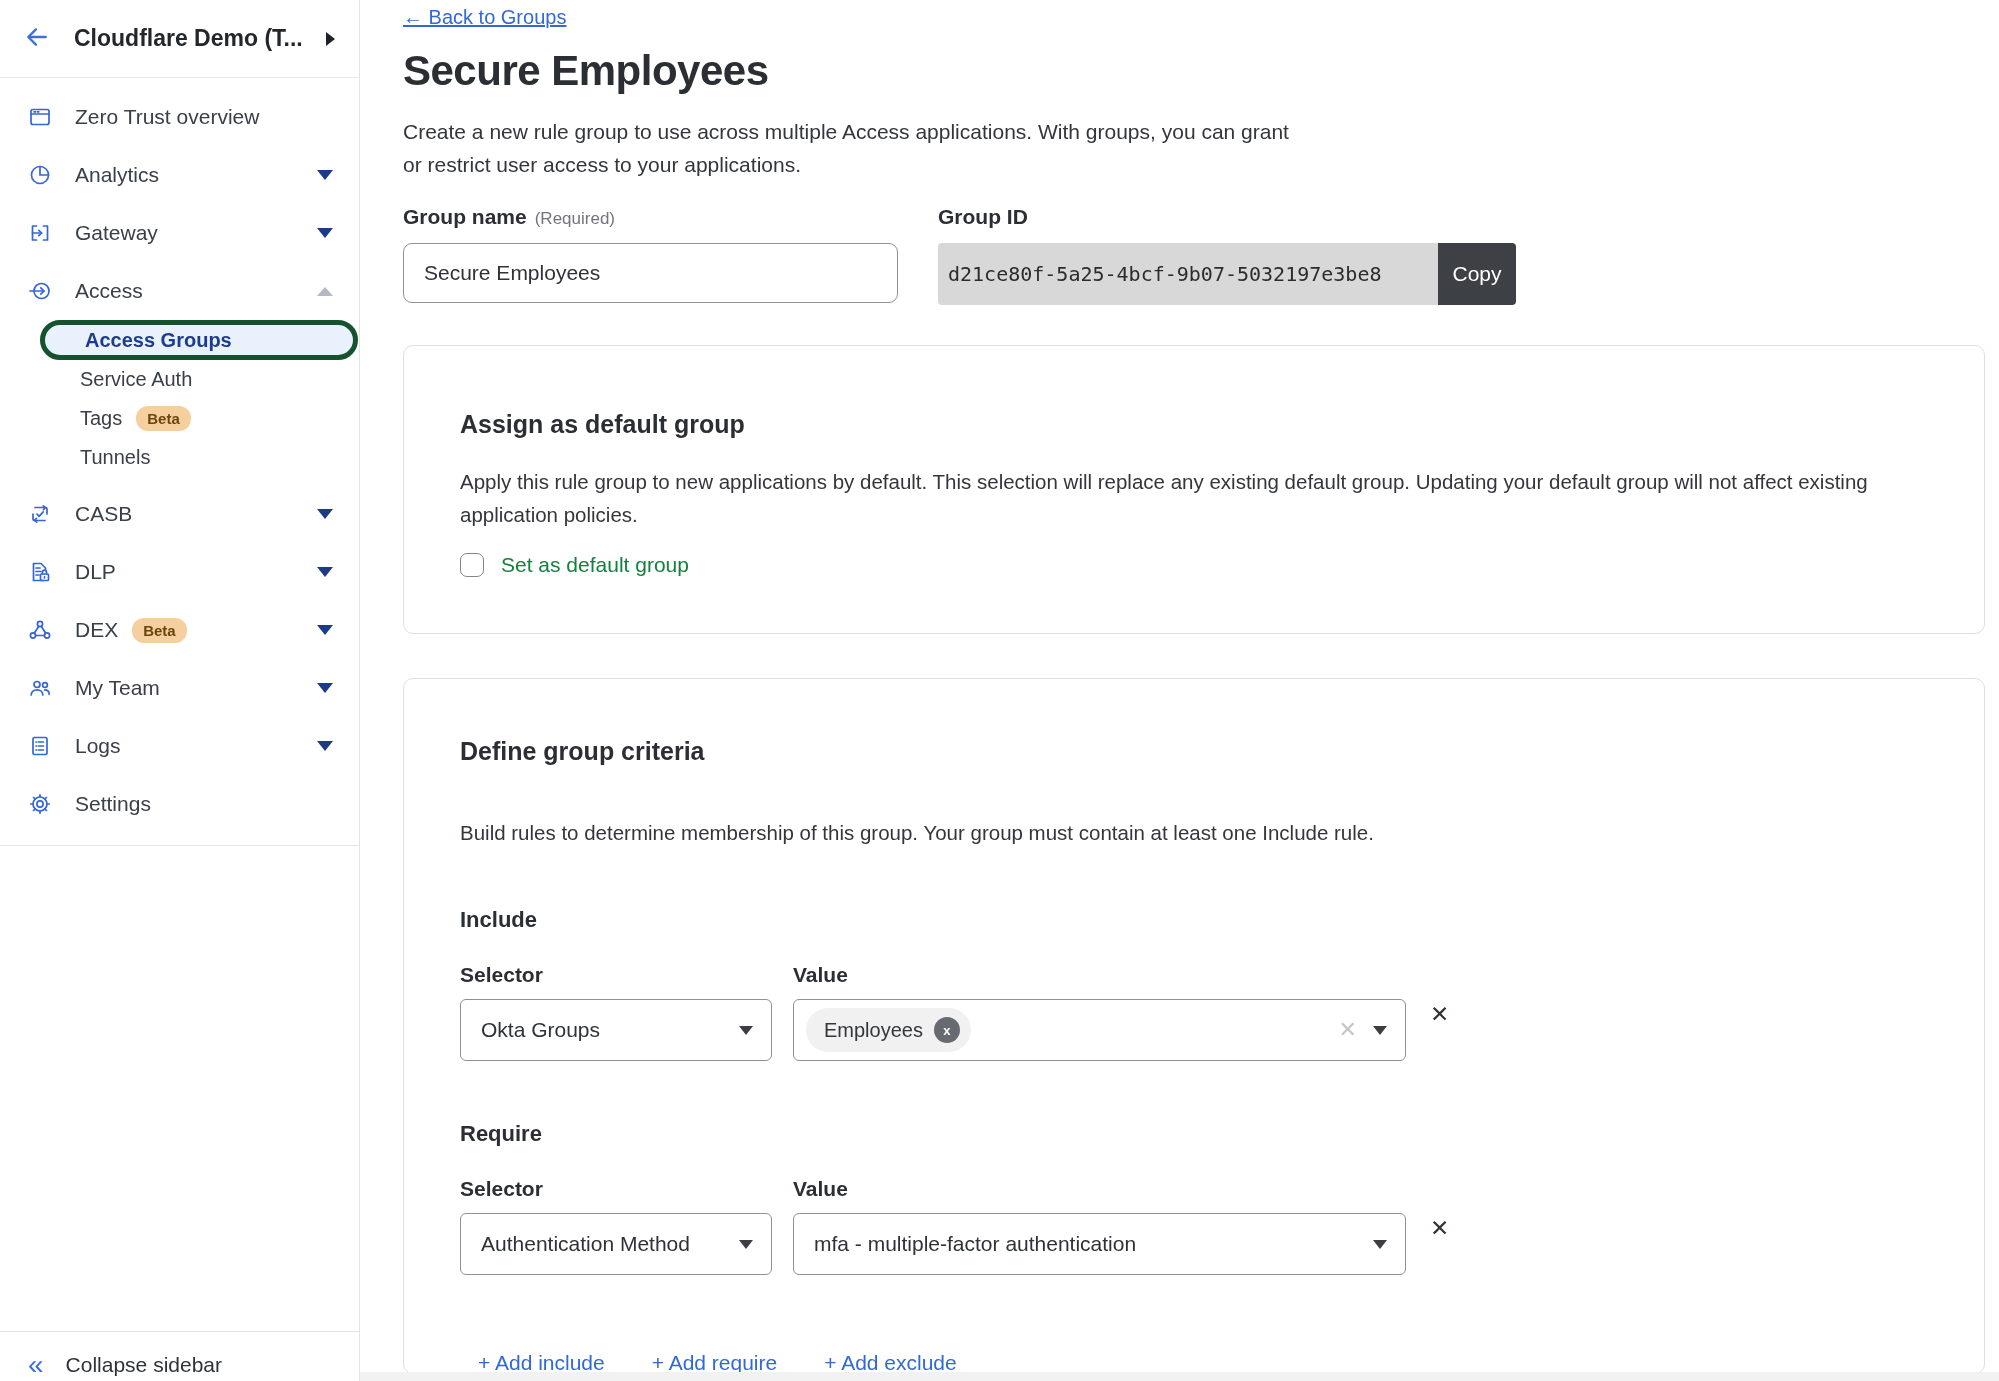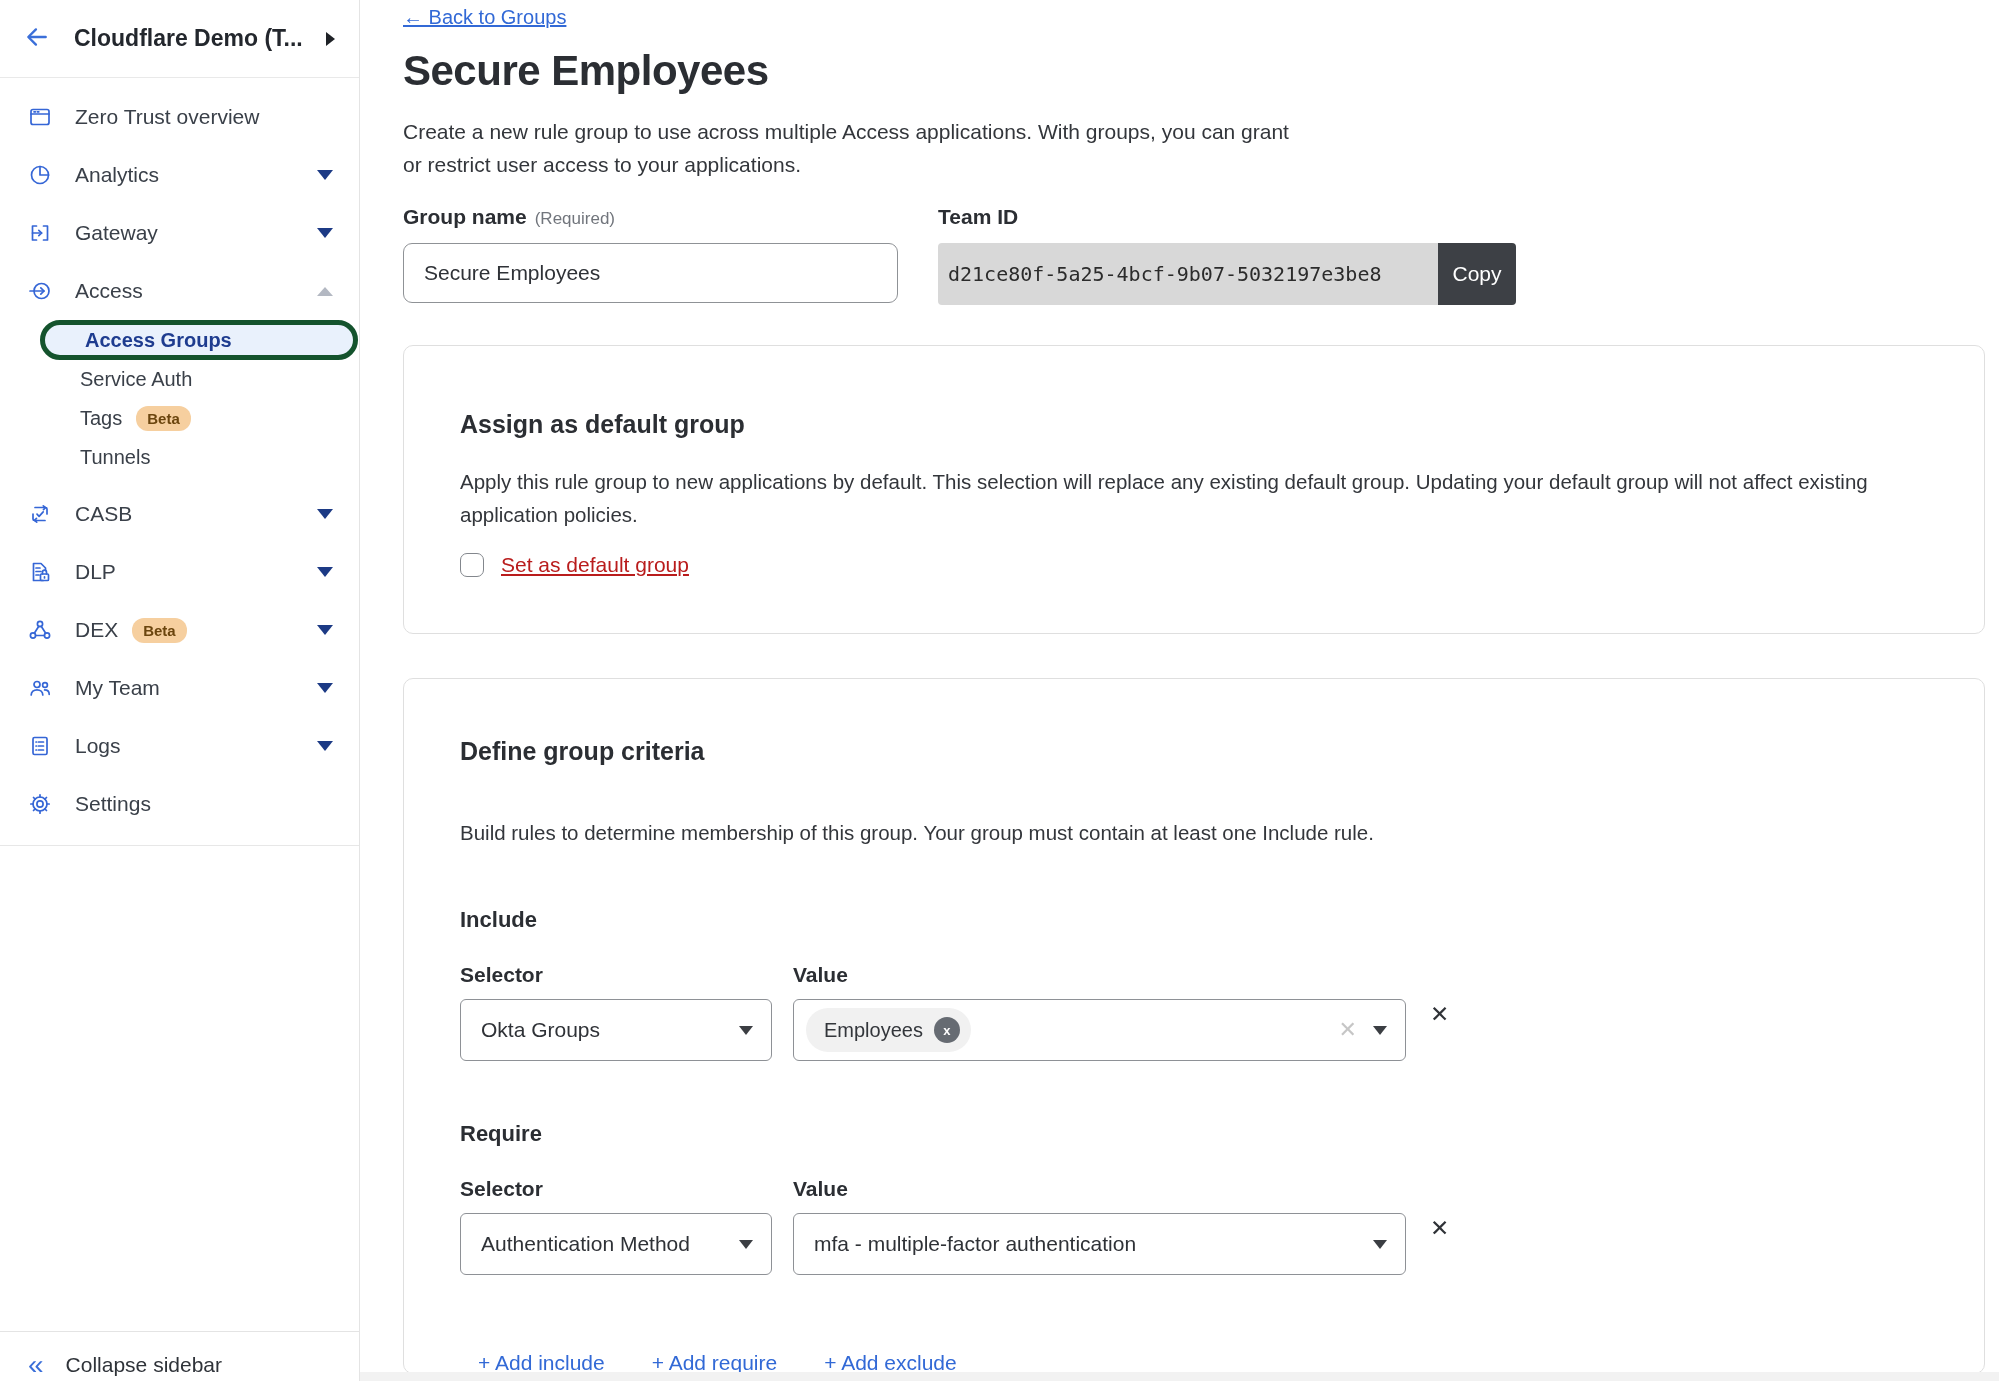--- a/index.html
+++ b/index.html
@@ -59,21 +59,21 @@
              font-size:20px; color:#2b2b2b; white-space:nowrap; }
   .copy-btn { width:78px; height:62px; background:#3d4045; color:#fff; font-size:21px;
               border:none; border-radius:0 4px 4px 0; cursor:pointer; font-family:inherit; }
   .card { width:1582px; border:1px solid #dfdfdf; border-radius:10px; background:#fff;
           padding:0 56px; overflow:hidden; }
   .card h2 { font-size:25px; line-height:29px; font-weight:bold; color:#2b2e33; }
   .card-desc { margin-top:26px; font-size:20.5px; line-height:33px; color:#33363b; }
   .card1 { margin-top:40px; height:289px; padding-top:64px; }
   .checkbox-row { margin-top:22px; display:flex; align-items:center; cursor:pointer; }
   .cb { width:24px; height:24px; border:1.5px solid #83878d; border-radius:7px; background:#fff; flex:0 0 24px; }
-  .cb-lbl { margin-left:17px; font-size:21px; color:#b91c1c;text-decoration:underline; }
+  .cb-lbl { margin-left:17px; font-size:21px; color:#15803d; }
   .card2 { margin-top:44px; height:696px; padding-top:58px; }
   .card2 .card-desc { margin-top:50px; }
   .rule-h { font-size:22px; font-weight:bold; color:#2b2e33; }
   .h-include { margin-top:58px; }
   .h-require { margin-top:60px; }
   .sel-labels { margin-top:30px; display:flex; font-size:21px; font-weight:bold; color:#2b2e33; height:24px; }
   .sel-labels .c1 { width:333px; }
   .rule-row { margin-top:12px; display:flex; }
   .select { height:62px; border:1.5px solid #8e9196; border-radius:6px; background:#fff;
             display:flex; align-items:center; font-size:21px; color:#2f3237; cursor:pointer; }
@@ -266,21 +266,21 @@
   <p class="intro">Create a new rule group to use across multiple Access applications. With groups, you can grant or restrict user access to your applications.</p>
 
   <div class="form-row">
     <div>
       <div class="f-label">
         <span>Group name</span><span class="req">(Required)</span>
       </div>
       <input class="gn-input" type="text" value="Secure Employees" style="">
     </div>
     <div class="gid-col">
-      <div class="f-label">Team ID</div>
+      <div class="f-label">Group ID</div>
       <div class="gid-row">
         <div class="gid-box">d21ce80f-5a25-4bcf-9b07-5032197e3be8</div>
         <button class="copy-btn">Copy</button>
       </div>
     </div>
   </div>
 
   <section class="card card1">
     <h2>Assign as default group</h2>
     <p class="card-desc">Apply this rule group to new applications by default. This selection will replace any existing default group. Updating your default group will not affect existing application policies.</p>

